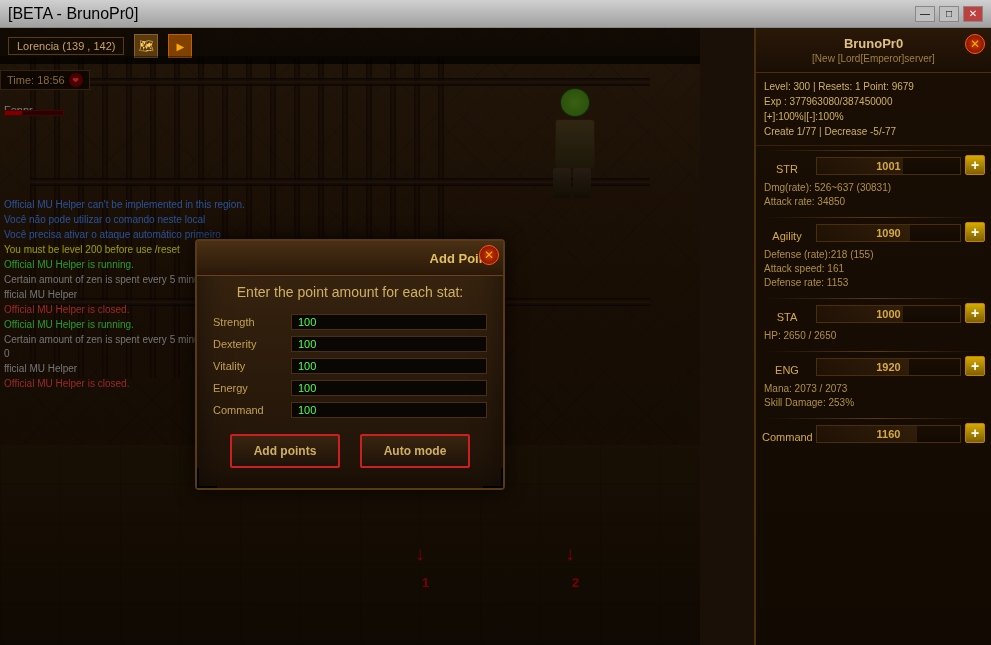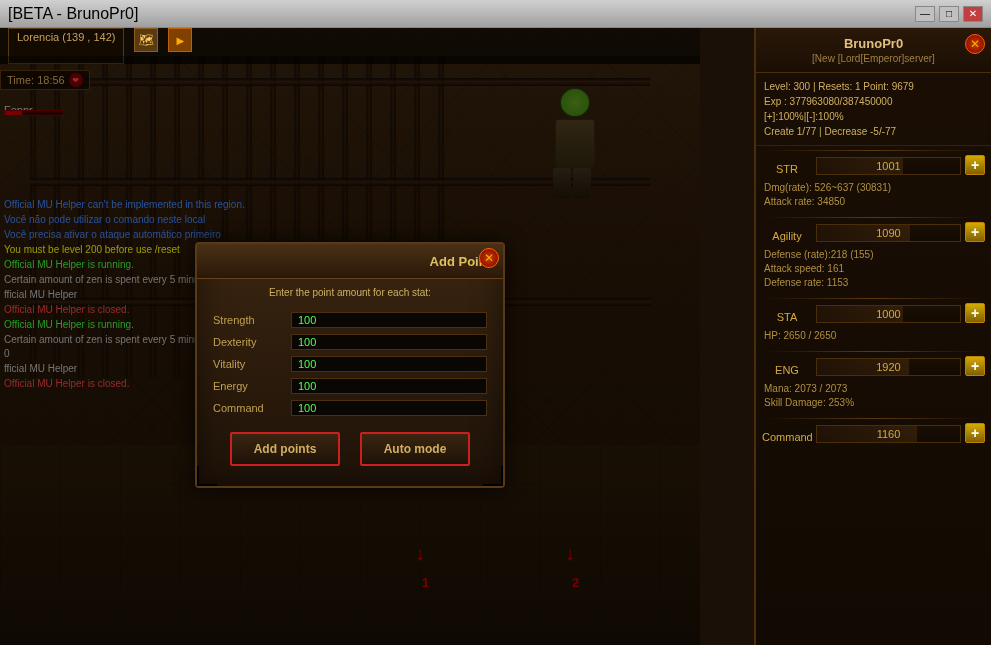--- a/index.html
+++ b/index.html
@@ -66,20 +66,21 @@
 
     
     #hud-top {
       position: absolute;
       top: 0;
       left: 0;
       right: 0;
       height: 36px;
       background: rgba(0,0,0,0.7);
       display: flex;
+      align-items: center;
       padding: 0 8px;
       gap: 10px;
     }
     #location-box {
       background: rgba(20,10,0,0.9);
       border: 1px solid #5a3a10;
       padding: 2px 8px;
       color: #c8a060;
       font-size: 11px;
     }
@@ -314,21 +315,21 @@
       left: 0;
       top: 0;
       height: 100%;
       background: linear-gradient(to right, #2a1808, #4a2e10);
       opacity: 0.5;
     }
     .stat-value {
       color: #d4aa40;
       font-size: 11px;
       z-index: 1;
-      font-weight: normal;
+      font-weight: bold;
     }
     .stat-plus-btn {
       width: 20px;
       height: 20px;
       background: linear-gradient(to bottom, #d4aa00, #806000);
       border: 1px solid #c08000;
       display: flex;
       align-items: center;
       justify-content: center;
       color: #fff;
@@ -391,21 +392,21 @@
       display: flex;
       align-items: center;
       justify-content: center;
       color: #ffaa00;
       font-size: 12px;
       cursor: pointer;
       border: 1px solid #ff6000;
     }
     #modal-subtitle {
       color: #d0b060;
-      font-size: 10px;
+      font-size: 14px;
       text-align: center;
       padding: 8px;
       margin-bottom: 4px;
     }
 
     
     .modal-field {
       display: flex;
       align-items: center;
       margin: 6px 16px;

